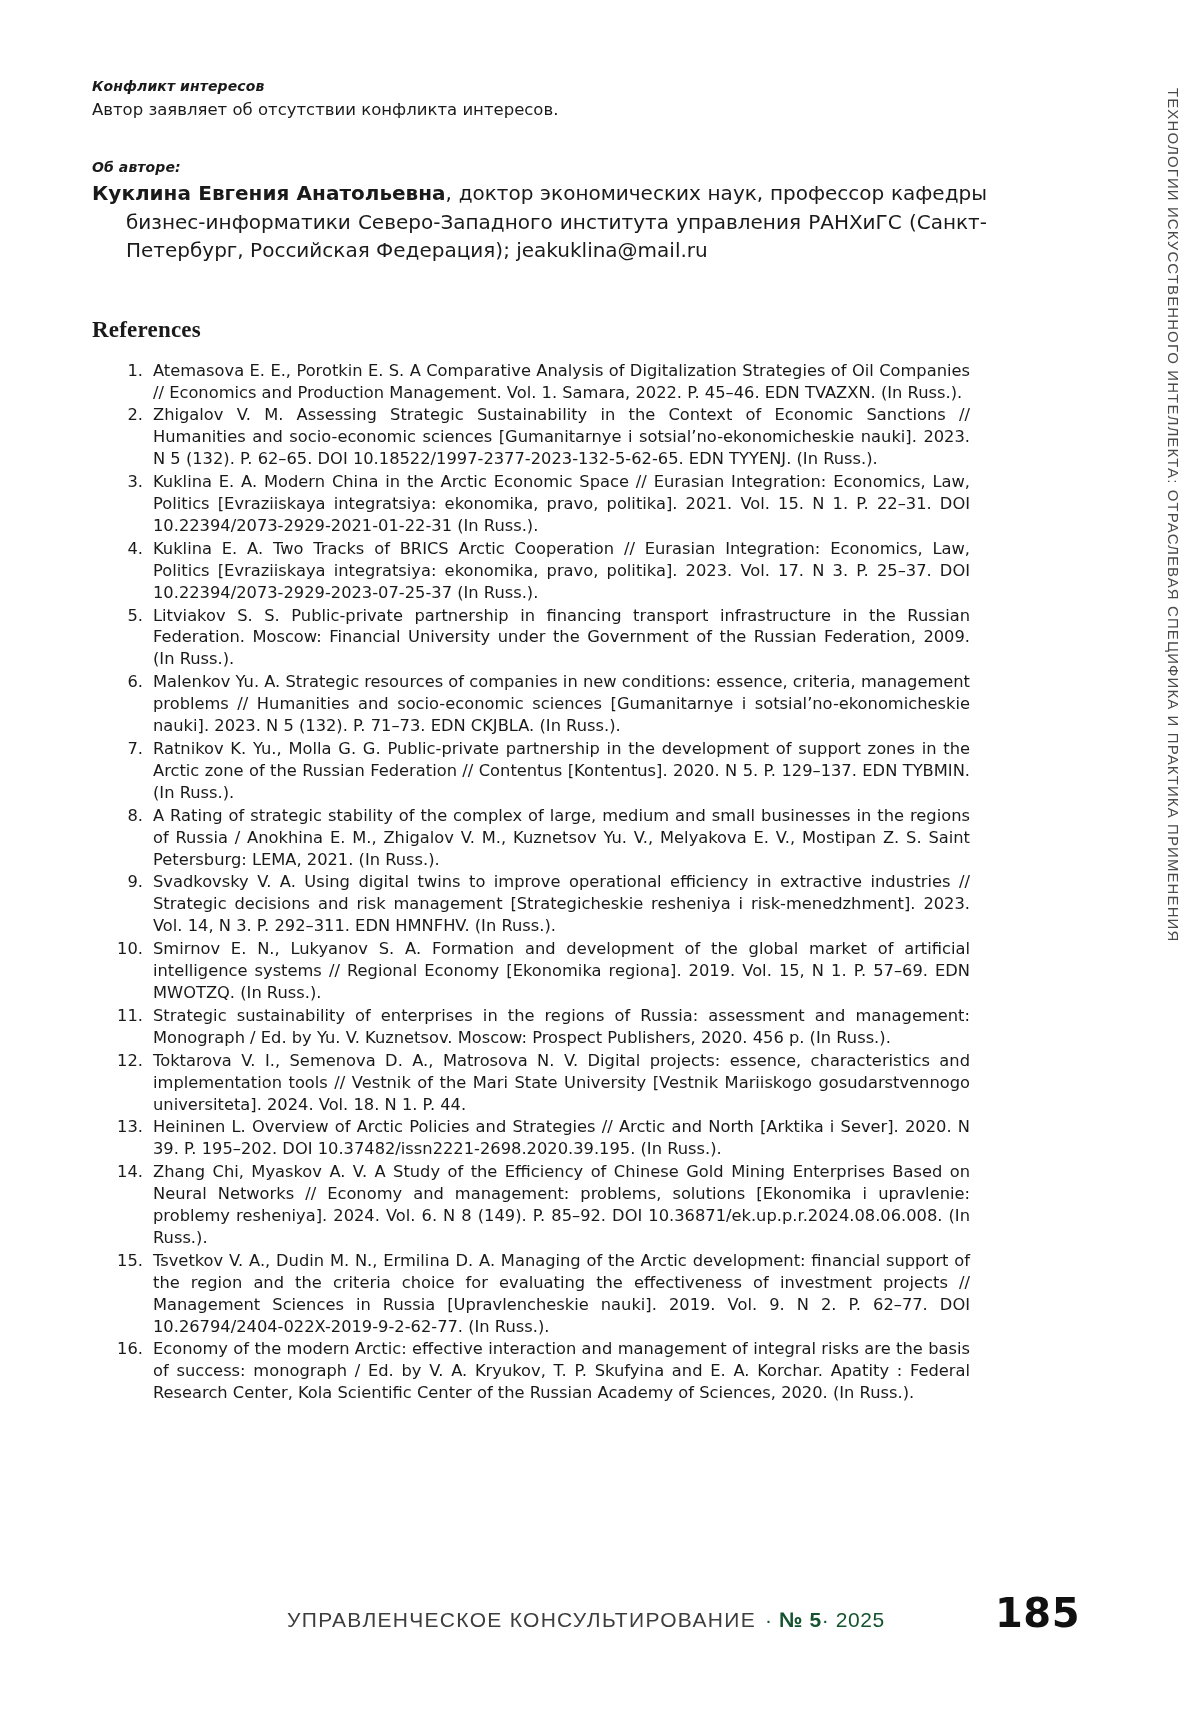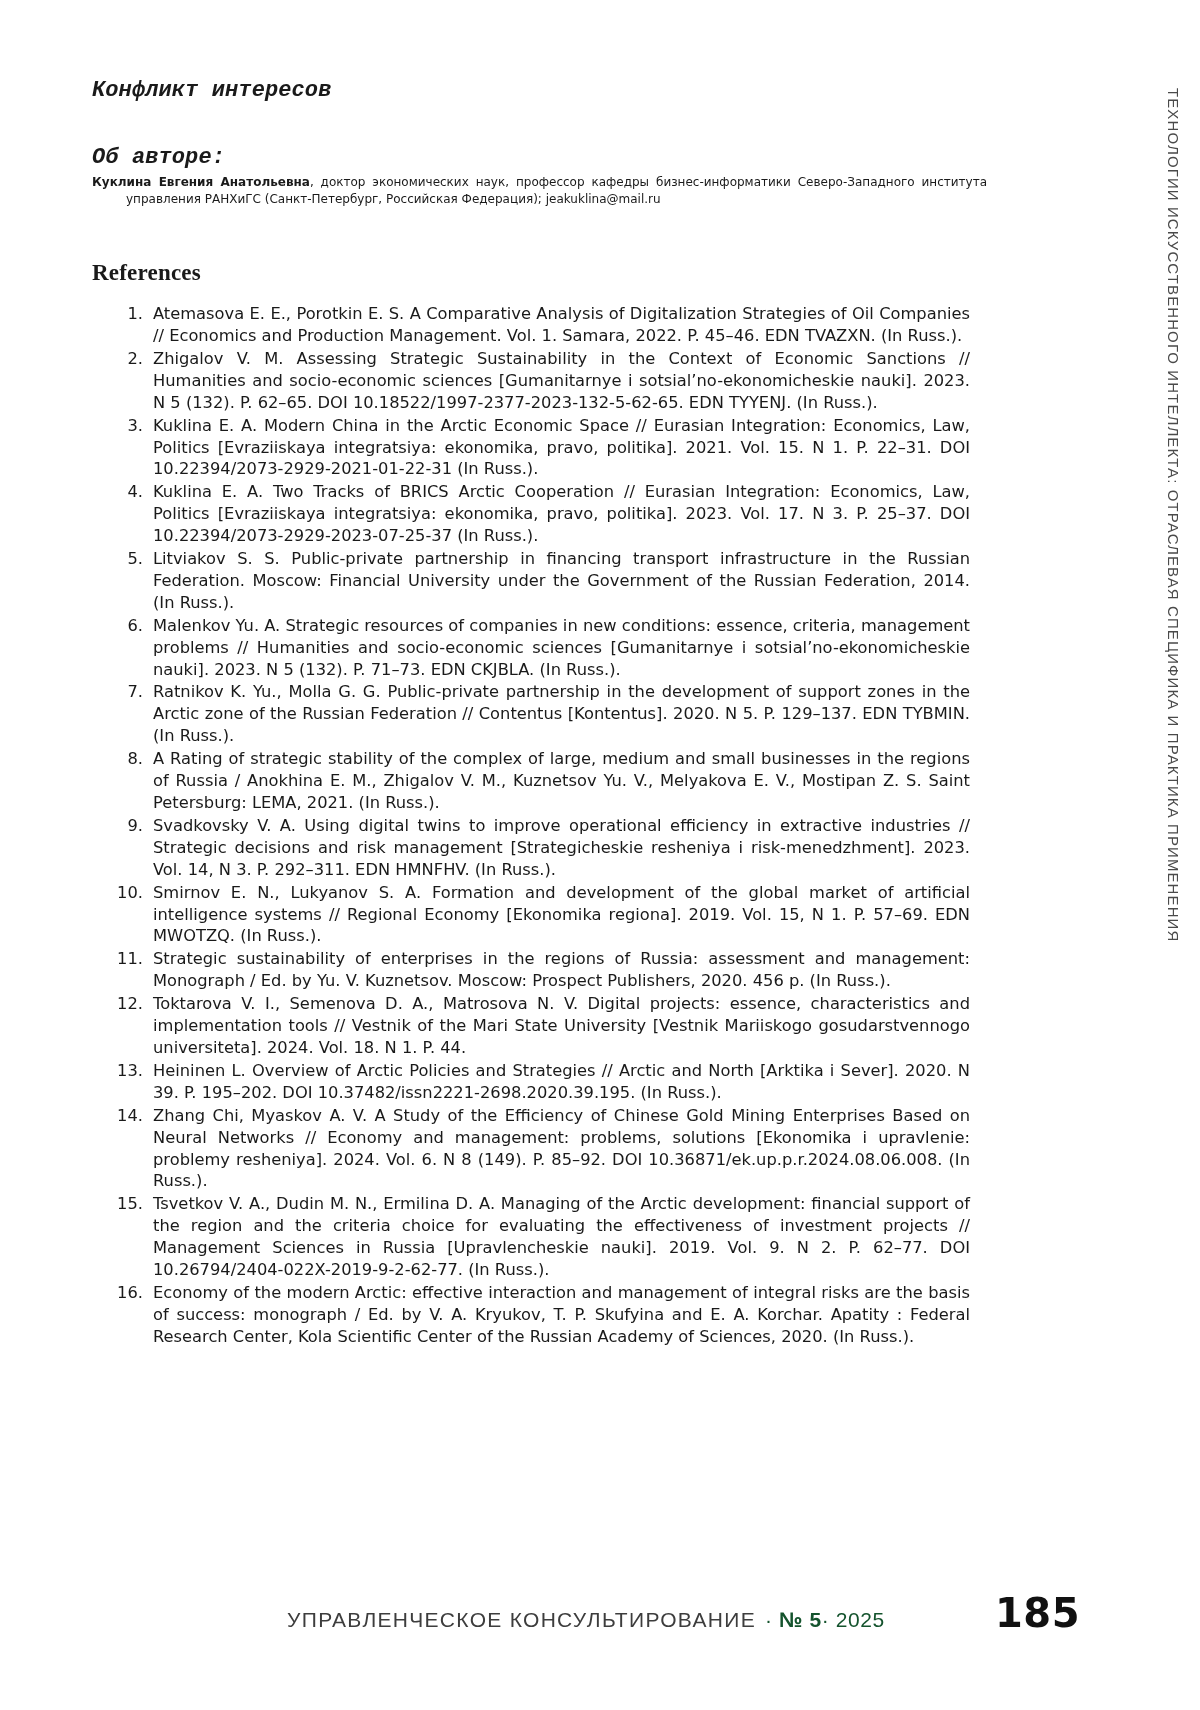--- a/index.html
+++ b/index.html
@@ -25,35 +25,34 @@
     position: absolute;
     left: 92px;
     top: 78px;
     width: 895px;
   }
 
   
   .sec-title {
     font-style: italic;
     font-weight: bold;
-    font-size: 22px;
+    font-size: 14px;
     letter-spacing: .1px;
     margin: 0 0 4px 0;
-    font-family: Liberation Mono, monospace;
   }
   .sec-text {
     font-size: 16.5px;
     line-height: 1.42;
     margin: 0;
   }
   .block-gap { height: 38px; }
 
   
   .author-block {
-    font-size: 12px;
+    font-size: 20px;
     line-height: 1.42;
     text-align: justify;
     text-justify: inter-word;
     padding-left: 0;
   }
   .author-block .hang {
     display: block;
     padding-left: 34px;
     text-indent: -34px;
   }
@@ -153,41 +152,42 @@
 </style>
 </head>
 <body>
 
 <div class="page">
 
   <div class="content">
 
     <div>
       <p class="sec-title">Конфликт интересов</p>
+      <p class="sec-text">Автор заявляет об отсутствии конфликта интересов.</p>
     </div>
 
     <div class="block-gap"></div>
 
     <div>
       <p class="sec-title">Об авторе:</p>
       <div class="author-block">
         <span class="hang">
           <span class="author-name">Куклина Евгения Анатольевна</span><span>, доктор экономических наук, профессор кафедры бизнес-информатики Северо-Западного института управления РАНХиГС (Санкт-Петербург, Российская Федерация); jeakuklina@mail.ru</span>
         </span>
       </div>
     </div>
 
     <h2 class="ref-heading">References</h2>
 
     <ol class="reflist">
       <li>Atemasova E. E., Porotkin E. S. A Comparative Analysis of Digitalization Strategies of Oil Companies // Economics and Production Management. Vol. 1. Samara, 2022. P. 45–46. EDN TVAZXN. (In Russ.).</li>
       <li>Zhigalov V. M. Assessing Strategic Sustainability in the Context of Economic Sanctions // Humanities and socio-economic sciences [Gumanitarnye i sotsial’no-ekonomicheskie nauki]. 2023. N 5 (132). P. 62–65. DOI 10.18522/1997-2377-2023-132-5-62-65. EDN TYYENJ. (In Russ.).</li>
       <li>Kuklina E. A. Modern China in the Arctic Economic Space // Eurasian Integration: Economics, Law, Politics [Evraziiskaya integratsiya: ekonomika, pravo, politika]. 2021. Vol. 15. N 1. P. 22–31. DOI 10.22394/2073-2929-2021-01-22-31 (In Russ.).</li>
       <li>Kuklina E. A. Two Tracks of BRICS Arctic Cooperation // Eurasian Integration: Economics, Law, Politics [Evraziiskaya integratsiya: ekonomika, pravo, politika]. 2023. Vol. 17. N 3. P. 25–37. DOI 10.22394/2073-2929-2023-07-25-37 (In Russ.).</li>
-      <li>Litviakov S. S. Public-private partnership in financing transport infrastructure in the Russian Federation. Moscow: Financial University under the Government of the Russian Federation, 2014. (In Russ.).</li>
+      <li>Litviakov S. S. Public-private partnership in financing transport infrastructure in the Russian Federation. Moscow: Financial University under the Government of the Russian Federation, 2009. (In Russ.).</li>
       <li>Malenkov Yu. A. Strategic resources of companies in new conditions: essence, criteria, management problems // Humanities and socio-economic sciences [Gumanitarnye i sotsial’no-ekonomicheskie nauki]. 2023. N 5 (132). P. 71–73. EDN CKJBLA. (In Russ.).</li>
       <li>Ratnikov K. Yu., Molla G. G. Public-private partnership in the development of support zones in the Arctic zone of the Russian Federation // Contentus [Kontentus]. 2020. N 5. P. 129–137. EDN TYBMIN. (In Russ.).</li>
       <li>A Rating of strategic stability of the complex of large, medium and small businesses in the regions of Russia / Anokhina E. M., Zhigalov V. M., Kuznetsov Yu. V., Melyakova E. V., Mostipan Z. S. Saint Petersburg: LEMA, 2021. (In Russ.).</li>
       <li>Svadkovsky V. A. Using digital twins to improve operational efficiency in extractive industries // Strategic decisions and risk management [Strategicheskie resheniya i risk-menedzhment]. 2023. Vol. 14, N 3. P. 292–311. EDN HMNFHV. (In Russ.).</li>
       <li>Smirnov E. N., Lukyanov S. A. Formation and development of the global market of artificial intelligence systems // Regional Economy [Ekonomika regiona]. 2019. Vol. 15, N 1. P. 57–69. EDN MWOTZQ. (In Russ.).</li>
       <li>Strategic sustainability of enterprises in the regions of Russia: assessment and management: Monograph / Ed. by Yu. V. Kuznetsov. Moscow: Prospect Publishers, 2020. 456 p. (In Russ.).</li>
       <li>Toktarova V. I., Semenova D. A., Matrosova N. V. Digital projects: essence, characteristics and implementation tools // Vestnik of the Mari State University [Vestnik Mariiskogo gosudarstvennogo universiteta]. 2024. Vol. 18. N 1. P. 44.</li>
       <li>Heininen L. Overview of Arctic Policies and Strategies // Arctic and North [Arktika i Sever]. 2020. N 39. P. 195–202. DOI 10.37482/issn2221-2698.2020.39.195. (In Russ.).</li>
       <li>Zhang Chi, Myaskov A. V. A Study of the Efficiency of Chinese Gold Mining Enterprises Based on Neural Networks // Economy and management: problems, solutions [Ekonomika i upravlenie: problemy resheniya]. 2024. Vol. 6. N 8 (149). P. 85–92. DOI 10.36871/ek.up.p.r.2024.08.06.008. (In Russ.).</li>
       <li>Tsvetkov V. A., Dudin M. N., Ermilina D. A. Managing of the Arctic development: financial support of the region and the criteria choice for evaluating the effectiveness of investment projects // Management Sciences in Russia [Upravlencheskie nauki]. 2019. Vol. 9. N 2. P. 62–77. DOI 10.26794/2404-022X-2019-9-2-62-77. (In Russ.).</li>

